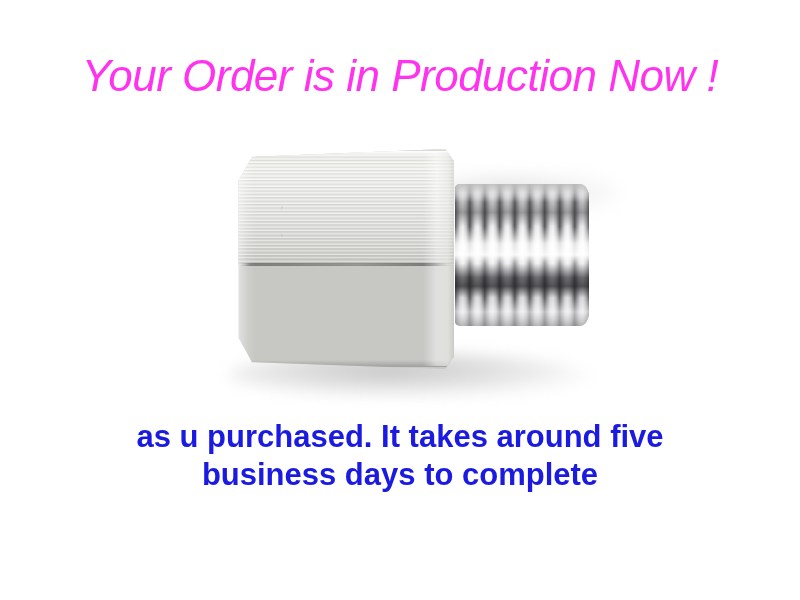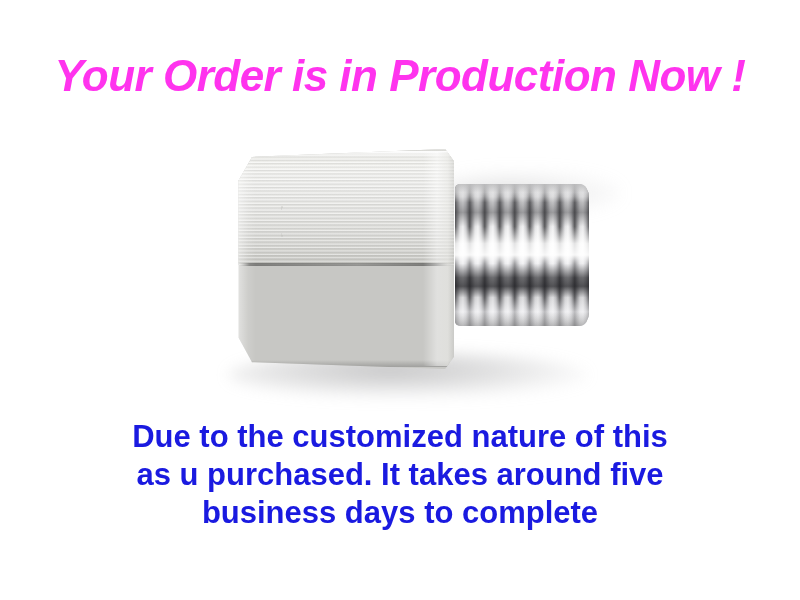--- a/index.html
+++ b/index.html
@@ -17,21 +17,21 @@
   }
 
   
   #headline {
     position: absolute;
     left: 0;
     top: 50px;
     width: 800px;
     text-align: center;
     font-family: "Liberation Sans", sans-serif;
-    font-weight: bold;
+    font-weight: normal;
     font-style: italic;
     font-size: 44px;
     line-height: 52px;
     letter-spacing: -0.5px;
     color: #ff33ee;
     white-space: nowrap;
   }
 
   
   #photo {
@@ -294,18 +294,17 @@
       <div class="hex-edge"></div>
       <div class="hex-chamfer-top"></div>
       <div class="hex-chamfer-bot"></div>
       <div class="hex-bevel-l"></div>
       <div class="hex-shoulder"></div>
     </div>
 
   </div>
 
   <div id="body-copy">
-    <span class="line">Due to the customized nature of this</span>
     <span class="line">as u purchased. It takes around five</span>
     <span class="line">business days to complete</span>
   </div>
 
 </div>
 
 </body></html>

